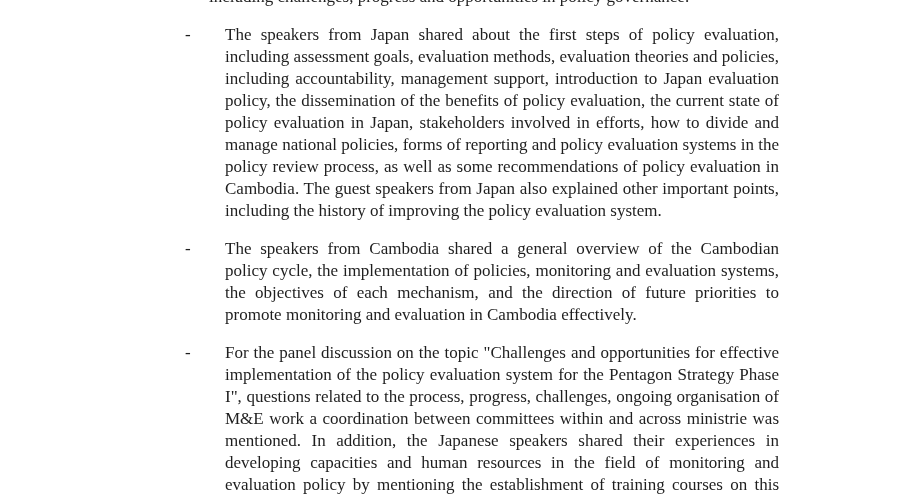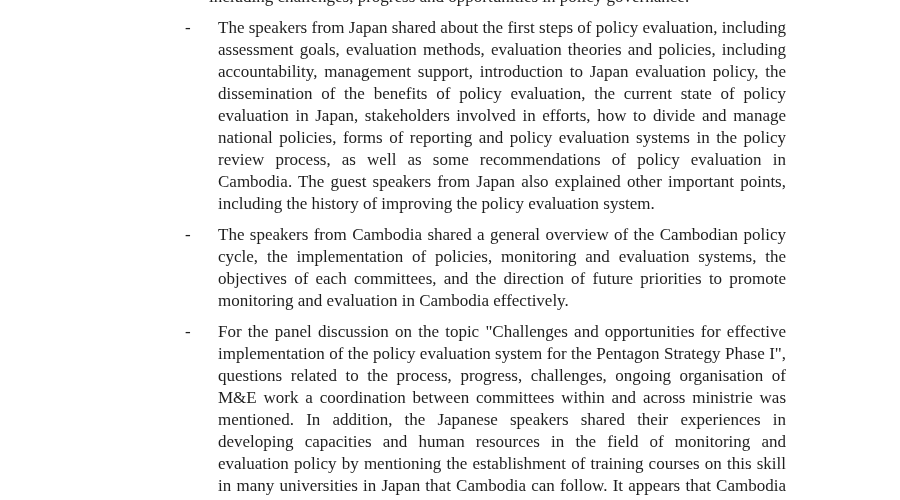--- a/index.html
+++ b/index.html
@@ -39,42 +39,42 @@
     position: relative;
   }
   .bullet-dash {
     position: absolute;
     left: -24px;
     top: 0;
     width: 20px;
     text-align: left;
   }
   .bullet-text {
-    margin: 9px;
+    margin: 16px;
     text-align: justify;
     text-align-last: left;
     -moz-text-align-last: left;
   }
 </style>
 </head>
 <body>
 
 <div class="page">
   <div class="text-block">
 
     <div class="continuation-line">including challenges, progress and opportunities in policy governance.</div>
 
     <div class="bullet-item">
       <span class="bullet-dash">-</span>
       <p class="bullet-text">The speakers from Japan shared about the first steps of policy evaluation, including assessment goals, evaluation methods, evaluation theories and policies, including accountability, management support, introduction to Japan evaluation policy,  the dissemination of the benefits of policy evaluation,  the current state of policy evaluation in Japan, stakeholders involved in efforts, how to divide and manage national policies, forms of reporting and policy evaluation systems in the policy review process, as well as some recommendations of policy evaluation in Cambodia. The guest speakers from Japan also explained other important points, including the history of improving the policy evaluation system.</p>
     </div>
 
     <div class="bullet-item">
       <span class="bullet-dash">-</span>
-      <p class="bullet-text">The speakers from Cambodia shared a general overview of the Cambodian policy cycle, the implementation of policies, monitoring and evaluation systems, the objectives of each committees, and the direction of future priorities to promote monitoring and evaluation in Cambodia effectively.</p>
+      <p class="bullet-text">The speakers from Cambodia shared a general overview of the Cambodian policy cycle, the implementation of policies, monitoring and evaluation systems, the objectives of each mechanism, and the direction of future priorities to promote monitoring and evaluation in Cambodia effectively.</p>
     </div>
 
     <div class="bullet-item">
       <span class="bullet-dash">-</span>
       <p class="bullet-text">For the panel discussion on the topic "Challenges and opportunities for effective implementation of the policy evaluation system for the Pentagon Strategy Phase I", questions related to the process, progress, challenges, ongoing organisation of M&amp;E work a coordination between committees within and across ministrie was mentioned. In addition, the Japanese speakers shared their experiences in developing capacities and human resources in the field of monitoring and evaluation policy by mentioning the establishment of training courses on this skill in many universities in Japan that Cambodia can follow. It appears that Cambodia should start to promote more effective monitoring and evaluation of a project or policy that already has a model.</p>
     </div>
 
   </div>
 </div>
 

